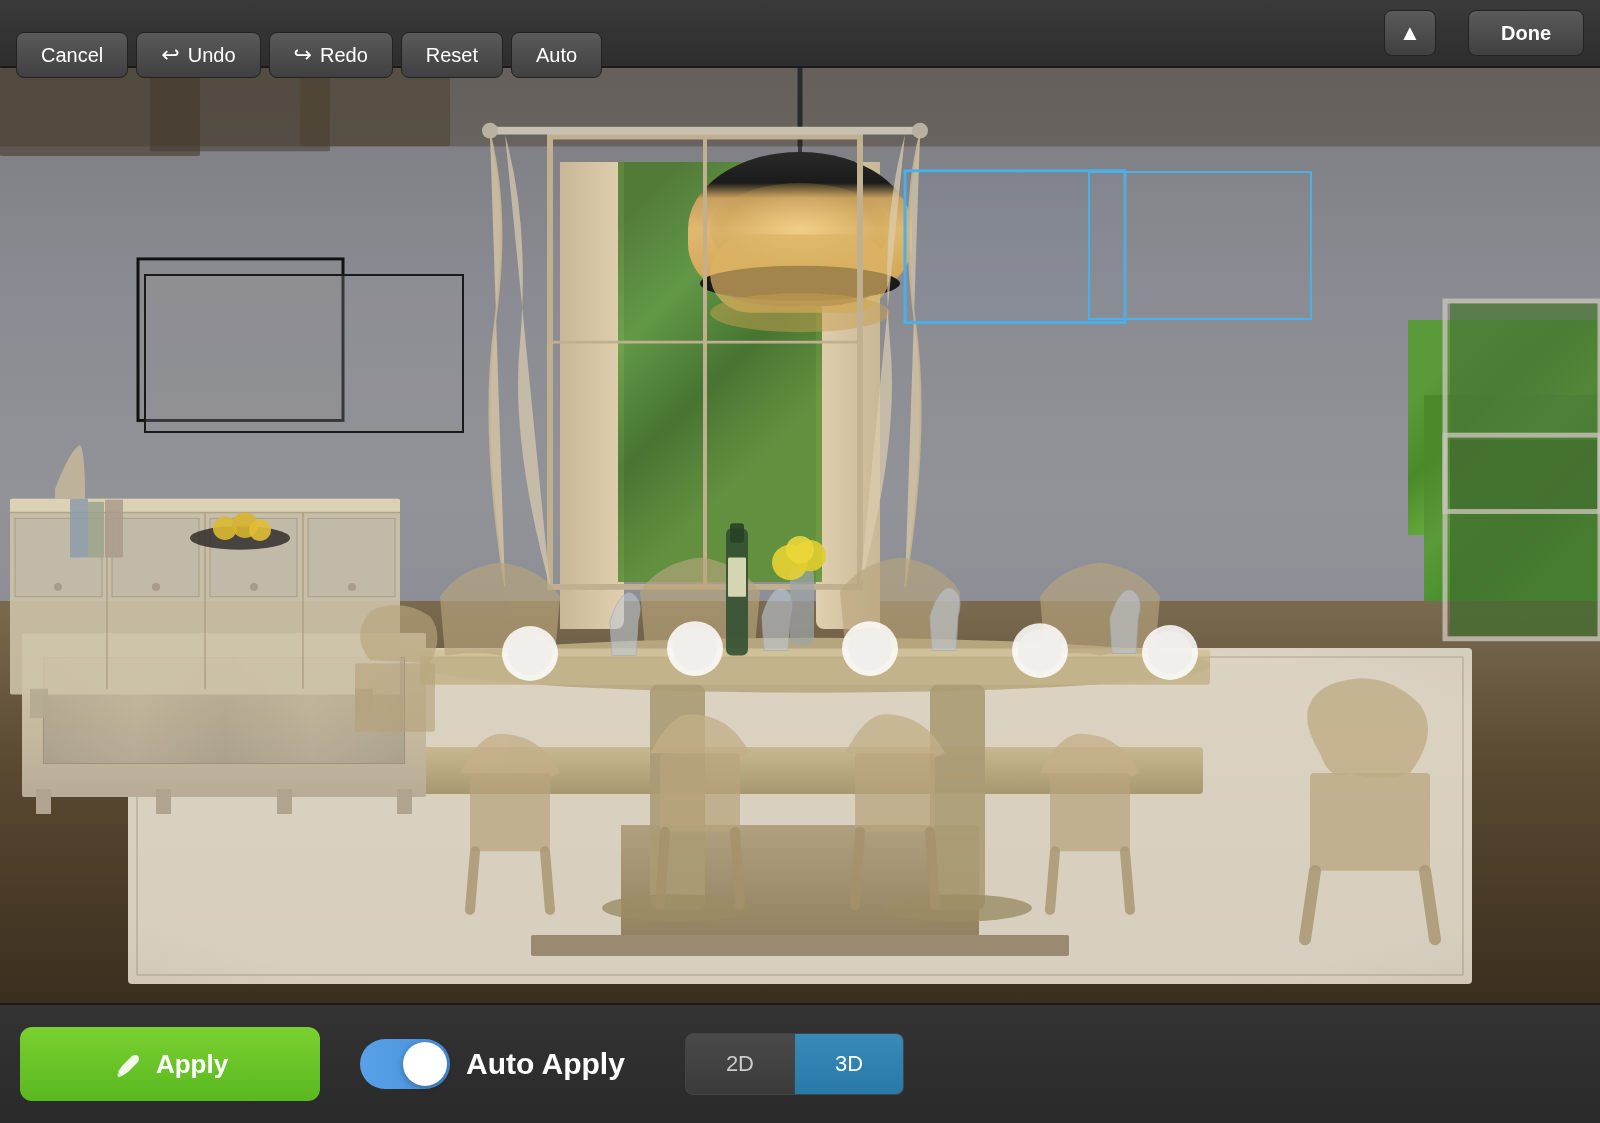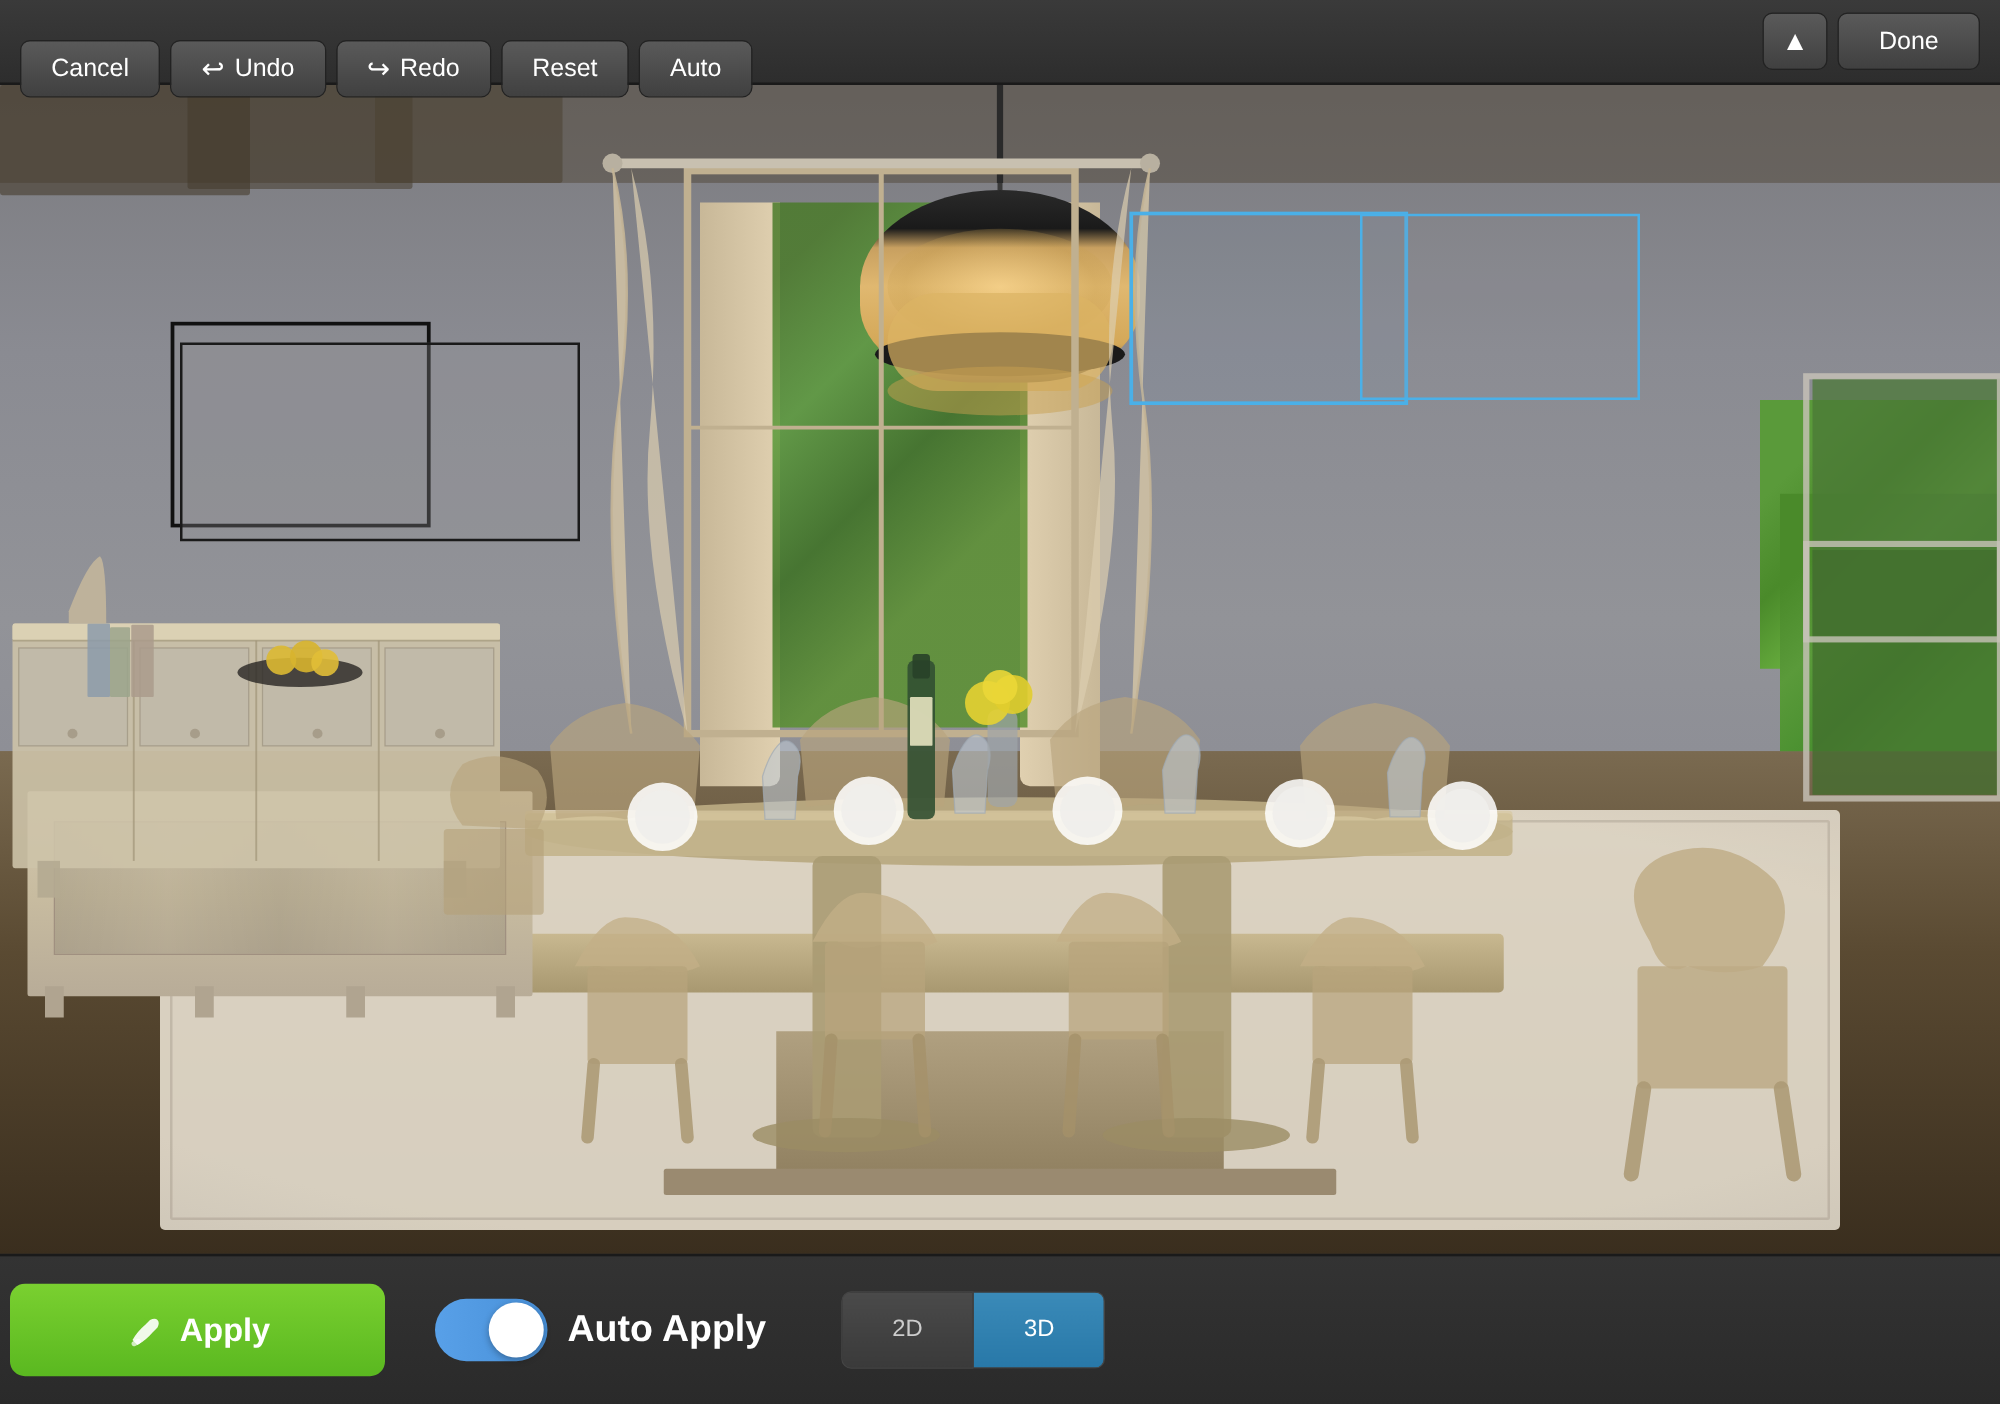--- a/index.html
+++ b/index.html
@@ -60,26 +60,27 @@
       justify-content: center;
     }
 
     .done-btn {
       height: 46px;
       background: linear-gradient(180deg, #5a5a5a 0%, #404040 100%);
       border: 1px solid #222;
       border-radius: 8px;
       color: #fff;
       font-size: 20px;
-      font-weight: 400;
+      font-weight: 700;
       cursor: pointer;
       display: flex;
       align-items: center;
       justify-content: center;
       padding: 0 32px;
+      margin-left: 24px;
     }
 
     
     #scene-area {
       position: absolute;
       top: 68px;
       left: 0; right: 0;
       bottom: 120px;
       overflow: hidden;
     }
@@ -342,21 +343,21 @@
 
     
     #bottom-toolbar {
       position: absolute;
       bottom: 0; left: 0; right: 0;
       height: 120px;
       background: linear-gradient(180deg, #333 0%, #2a2a2a 100%);
       border-top: 2px solid #1a1a1a;
       display: flex;
       align-items: center;
-      padding: 0 8px;
+      padding: 0 20px;
       gap: 0;
       z-index: 100;
     }
 
     
     .apply-btn {
       width: 300px;
       height: 74px;
       background: linear-gradient(180deg, #7ad030 0%, #5ab820 100%);
       border: none;
@@ -420,21 +421,21 @@
       display: flex;
       align-items: center;
       gap: 0;
       margin-left: 60px;
       flex-shrink: 0;
     }
 
     .mode-btn {
       height: 62px;
       padding: 0 40px;
-      font-size: 19px;
+      font-size: 22px;
       font-weight: 500;
       cursor: pointer;
       border: 1px solid #444;
       display: flex;
       align-items: center;
       justify-content: center;
     }
 
     .mode-btn-2d {
       background: linear-gradient(180deg, #4a4a4a 0%, #3a3a3a 100%);

